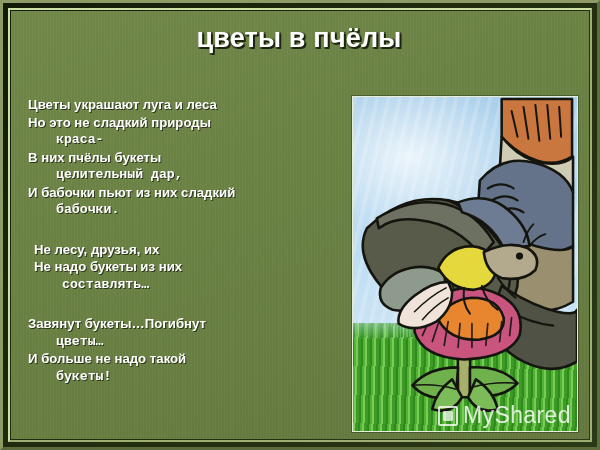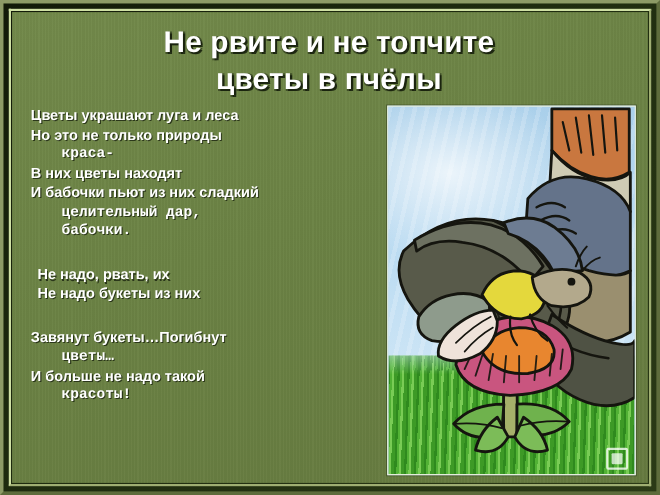--- a/index.html
+++ b/index.html
@@ -188,50 +188,50 @@
 <body>
 
 <div id="slide-frame">
 
   <div class="frame-dark-edge"></div>
   <div class="frame-highlight"></div>
 
   <div id="slide-canvas">
 
     <div id="slide-title">
-      <span class="title-line">Не рвите и не топчите</span>
       <span class="title-line">цветы в пчёлы</span>
     </div>
 
     <div id="poem-column">
 
       <div class="poem-stanza">
         <div class="poem-line">Цветы украшают луга и леса</div>
-        <div class="poem-line">Но это не только природы</div>
+        <div class="poem-line">Но это не сладкий природы</div>
         <div class="poem-line indent">краса-</div>
-        <div class="poem-line">В них цветы находят</div>
+        <div class="poem-line">В них пчёлы букеты</div>
+        <div class="poem-line indent">целительный дар,</div>
         <div class="poem-line">И бабочки пьют из них сладкий</div>
-        <div class="poem-line indent">целительный дар,</div>
         <div class="poem-line indent">бабочки.</div>
       </div>
 
       <div class="stanza-gap"></div>
 
       <div class="poem-stanza stanza-shift">
-        <div class="poem-line">Не надо, рвать, их</div>
+        <div class="poem-line">Не лесу, друзья, их</div>
         <div class="poem-line">Не надо букеты из них</div>
+        <div class="poem-line indent">составлять…</div>
       </div>
 
       <div class="stanza-gap"></div>
 
       <div class="poem-stanza">
         <div class="poem-line">Завянут букеты…Погибнут</div>
         <div class="poem-line indent">цветы…</div>
         <div class="poem-line">И больше не надо такой</div>
-        <div class="poem-line indent">красоты!</div>
+        <div class="poem-line indent">букеты!</div>
       </div>
 
     </div>
 
     <div id="illustration">
       <div class="sky"></div>
       <div class="grass"></div>
 
       <svg class="art-svg" viewBox="0 0 226 336" preserveAspectRatio="none">
         <g stroke="#15150f" stroke-width="2.6" stroke-linejoin="round" stroke-linecap="round">
@@ -318,19 +318,20 @@
           </g>
           <g stroke-width="1.8" fill="none">
             <path d="M178 150 Q186 140 194 138"></path>
             <path d="M172 146 Q176 134 182 128"></path>
           </g>
         </g>
       </svg>
 
       <div id="watermark">
         <span class="wm-logo"></span>
+        <span class="wm-text">MyShared</span>
       </div>
     </div>
 
   </div>
 
   <div class="frame-bevel-outer"></div>
 </div>
 
 </body></html>

